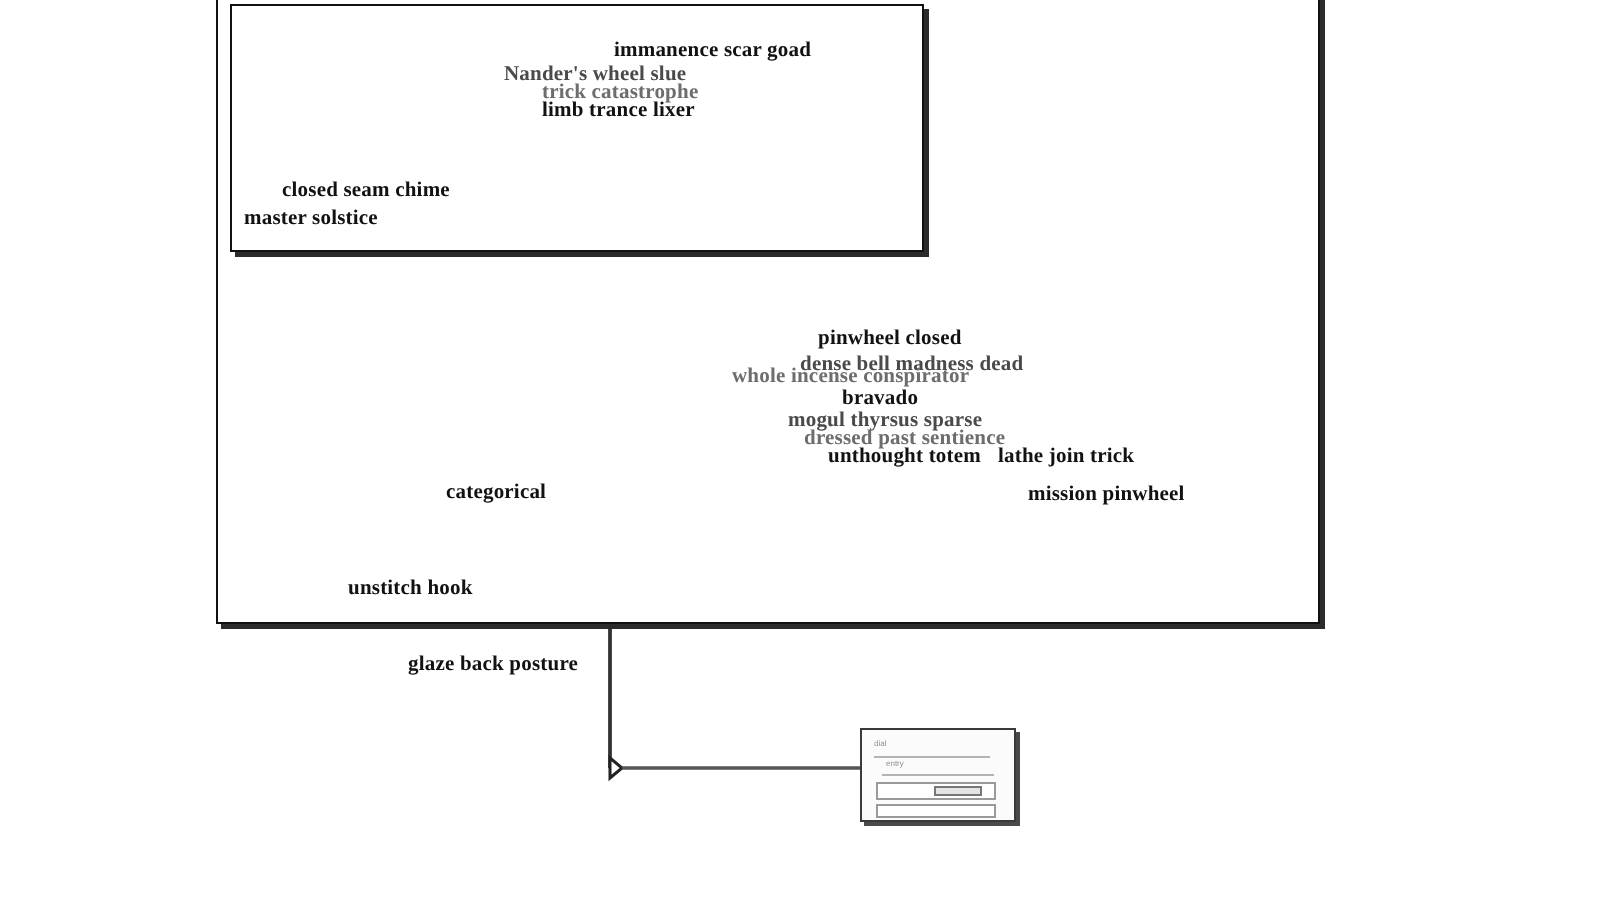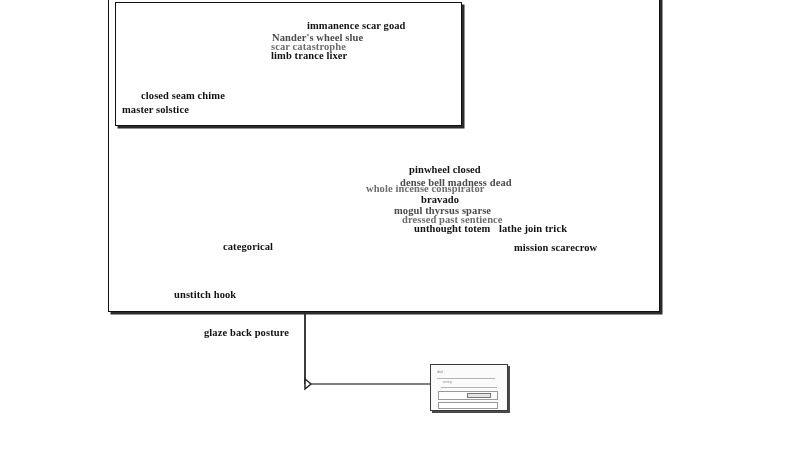--- a/index.html
+++ b/index.html
@@ -129,37 +129,37 @@
     <path d="M 305 379 L 311 384 L 305 389 Z" fill="#ffffff" stroke="#222222" stroke-width="1.5"></path>
     <path d="M 311 384 L 430 384" stroke="#555555" stroke-width="1.7" fill="none"></path>
   </g>
 </svg>
 
 <div class="box" id="outer-box"></div>
 
 <div class="box" id="inner-box"></div>
 
 <div class="lbl lbl-m" style="left:291px; top:20px;margin-left:16px;">immanence scar goad</div>
-<div class="lbl lbl-m ghost" style="left:272px; top:32px;">Nander's wheel slue</div>
-<div class="lbl lbl-m ghost2" style="left:271px; top:41px;">scar catastrophe</div>
+<div class="lbl lbl-m ghost" style="left:252px; top:32px;">Nander's wheel slue</div>
+<div class="lbl lbl-m ghost2" style="left:271px; top:41px;">trick catastrophe</div>
 <div class="lbl lbl-m" style="left:271px; top:50px;">limb trance lixer</div>
 
 <div class="lbl lbl-m" style="left:141px; top:90px;">closed seam chime</div>
 <div class="lbl lbl-m" style="left:122px; top:104px;">master solstice</div>
 
 <div class="lbl lbl-m" style="left:409px; top:164px;">pinwheel closed</div>
 <div class="lbl lbl-m ghost" style="left:400px; top:177px;">dense bell madness dead</div>
 <div class="lbl lbl-m ghost2" style="left:366px; top:183px;">whole incense conspirator</div>
 <div class="lbl lbl-m" style="left:421px; top:194px;text-align:center;">bravado</div>
 <div class="lbl lbl-m ghost" style="left:394px; top:205px;">mogul thyrsus sparse</div>
 <div class="lbl lbl-m ghost2" style="left:402px; top:214px;">dressed past sentience</div>
 <div class="lbl lbl-m" style="left:414px; top:223px;">unthought totem</div>
 <div class="lbl lbl-m" style="left:499px; top:223px;">lathe join trick</div>
 
-<div class="lbl lbl-m" style="left:514px; top:242px;">mission scarecrow</div>
+<div class="lbl lbl-m" style="left:514px; top:242px;">mission pinwheel</div>
 
 <div class="lbl lbl-m" style="left:207px; top:241px;margin-left:16px;">categorical</div>
 <div class="lbl lbl-m" style="left:174px; top:259px;margin-top:30px;">unstitch hook</div>
 
 <div class="lbl lbl-m" style="left:204px; top:291px;margin-top:36px;">glaze back posture</div>
 
 <div class="box" id="inset-window">
   <div class="inset-scribble" style="left:6px; top:4px;">dial</div>
   <div class="inset-line" style="left:6px; top:13px; width:58px;"></div>
   <div class="inset-scribble" style="left:12px; top:14px;">entry</div>

